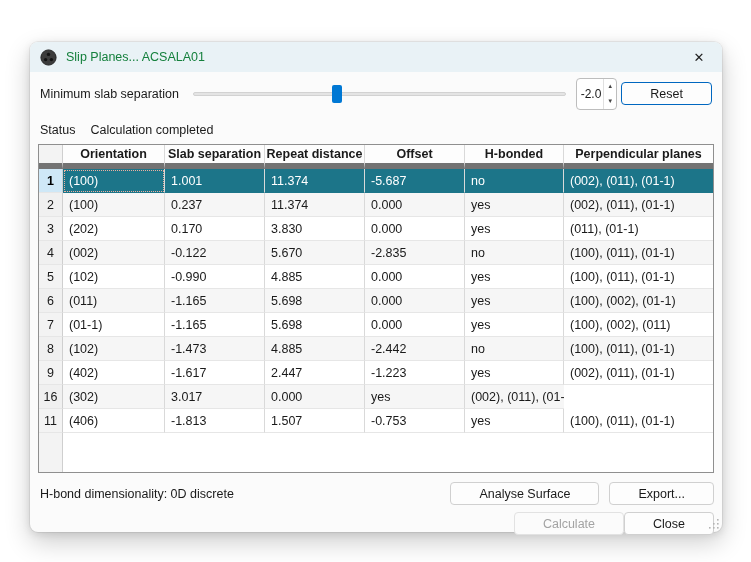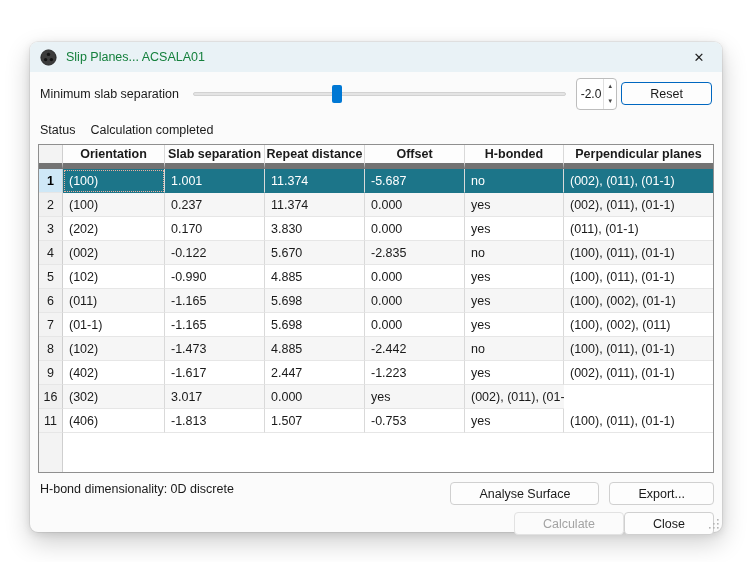--- a/index.html
+++ b/index.html
@@ -61,21 +61,21 @@
   .trow.even .cell { background:#f6f6f6; }
   .trow.even .gutter { background:#f0f0f0; }
   .trow.selected .cell { background:#1c7589; color:#ffffff; border-bottom-color:#1c7589; }
   .trow.selected .gutter { background:#cfe8f7; color:#000; font-weight:bold;
     border-right:1px solid #cfcfcf; border-bottom:1px solid #e6e6e6; }
   .focus-cell { outline:1px dotted #eeb0a0; outline-offset:-2px; }
   .filler { flex:1 1 auto; display:grid; grid-template-columns:24px minmax(0,1fr); }
   .filler .gutter-fill { background:#f3f3f3; border-right:1px solid #cfcfcf; }
 
   
-  .footer-row1 { display:flex; align-items:flex-start; margin-top:9px; flex:0 0 auto; padding-left:2px; }
+  .footer-row1 { display:flex; align-items:center; margin-top:9px; flex:0 0 auto; padding-left:2px; }
   .hbond-text { flex:1 1 auto; }
   .footer-row1 .btn { margin-left:10px; }
   .footer-row2 { display:flex; justify-content:flex-end; align-items:center; margin-top:7px;
     flex:0 0 auto; }
   .footer-row2 .btn { margin-left:0; }
 
   .resize-grip { position:absolute; right:3px; bottom:3px; width:10px; height:10px; }
 </style>
 </head>
 <body>

